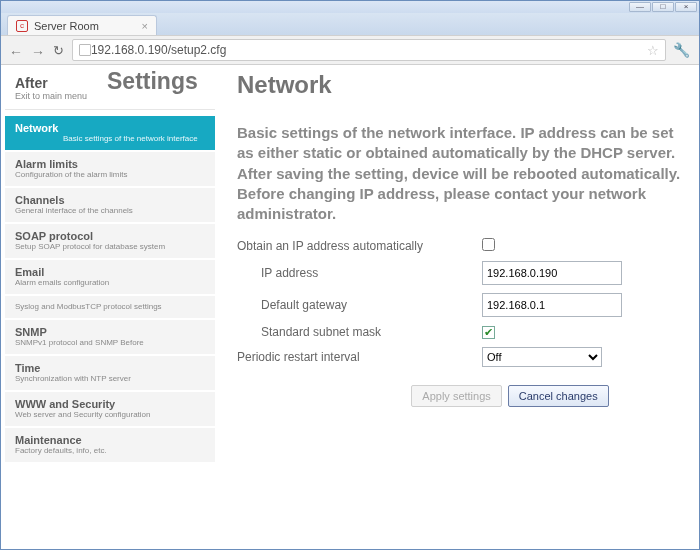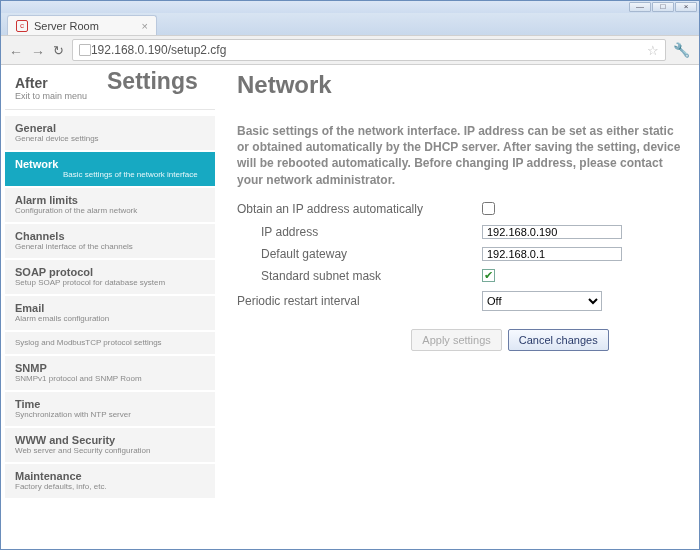--- a/index.html
+++ b/index.html
@@ -37,25 +37,25 @@
   .nav-item { background: #f4f4f4; padding: 6px 8px 7px 10px; cursor: pointer; }
   .nav-item .t { font-size: 11px; font-weight: bold; color: #5c5c5c; }
   .nav-item .s { font-size: 8px; color: #8a8a8a; }
   .nav-item.active { background: #17a9c2; }
   .nav-item.active .t { color: #fff; }
   .nav-item.active .s { color: #e6f7fa; margin-left: 48px; }
 
   
   .main { flex: 1; padding: 6px 16px 0 18px; overflow: auto; }
   .main h1 { font-size: 24px; color: #747474; font-weight: bold; margin-bottom: 6px; }
-  .desc { font-size: 12px; color: #8a8a8a; line-height: 1.35; margin-bottom: 14px; font-weight: bold; margin-top: 24px;}
+  .desc { font-size: 15px; color: #8a8a8a; line-height: 1.35; margin-bottom: 14px; font-weight: bold; margin-top: 24px;}
   .form-row { display: flex; align-items: center; margin-bottom: 8px; }
   .form-row.indent .lab { padding-left: 24px; }
   .lab { flex: 0 0 245px; font-size: 12px; color: #666; }
-  .ctrl input[type=text] { width: 140px; height: 14px; border: 1px solid #aeb6bf; font-size: 11px; padding: 0 4px; background:#fff; }
+  .ctrl input[type=text] { width: 140px; height: 24px; border: 1px solid #aeb6bf; font-size: 11px; padding: 0 4px; background:#fff; }
   .ctrl input[type=checkbox] { width: 13px; height: 13px; }
   .ctrl.checked { width: 13px; height: 13px; border: 1px solid #7a9; background: #fff; display:flex; align-items:center; justify-content:center; color:#2a8a2a; font-size:11px;}
   .ctrl select { width: 120px; height: 20px; border: 1px solid #aeb6bf; font-size: 11px; background: #fff; }
 
   .buttons { display: flex; gap: 6px; justify-content: center; margin-top: 18px; padding-left: 100px;}
   .btn { height: 22px; padding: 0 10px; border: 1px solid #3b82f6; border-radius: 2px; background: linear-gradient(#fefefe,#ececec); font-size: 11px; color: #333; }
   .btn.disabled { color: #aaa; background: #f5f5f5; border-color: #d0d0d0; }
   .btn.primary { border-color: #6a7ca5; background: linear-gradient(#f6f9ff,#dee7f5); color: #2a3b6a; }
 
 </style>
@@ -90,50 +90,46 @@
   <div class="page">
     <div class="sidebar">
       <div class="sidehead-wrap">
         <div class="backblock back">
           <div class="title">After</div>
           <div class="sub">Exit to main menu</div>
         </div>
         <div class="settingsblock">Settings</div>
       </div>
       <div class="nav">
-        <div class="nav-item">
-          <div class="t">General</div>
-          <div class="s">General device settings</div>
-        </div>
         <div class="nav-item active">
           <div class="t">Network</div>
           <div class="s">Basic settings of the network interface</div>
         </div>
         <div class="nav-item">
           <div class="t">Alarm limits</div>
-          <div class="s">Configuration of the alarm network</div>
+          <div class="s">Configuration of the alarm limits</div>
         </div>
         <div class="nav-item">
           <div class="t">Channels</div>
           <div class="s">General interface of the channels</div>
         </div>
         <div class="nav-item">
           <div class="t">SOAP protocol</div>
           <div class="s">Setup SOAP protocol for database system</div>
         </div>
         <div class="nav-item">
           <div class="t">Email</div>
           <div class="s">Alarm emails configuration</div>
         </div>
         <div class="nav-item">
           <div class="s">Syslog and ModbusTCP protocol settings</div>
         </div>
         <div class="nav-item">
           <div class="t">SNMP</div>
-          <div class="s">SNMPv1 protocol and SNMP Room</div>
+          <div class="s">SNMPv1 protocol and SNMP Before</div>
         </div>
         <div class="nav-item">
           <div class="t">Time</div>
           <div class="s">Synchronization with NTP server</div>
         </div>
         <div class="nav-item">
           <div class="t">WWW and Security</div>
           <div class="s">Web server and Security configuration</div>
         </div>
         <div class="nav-item">

